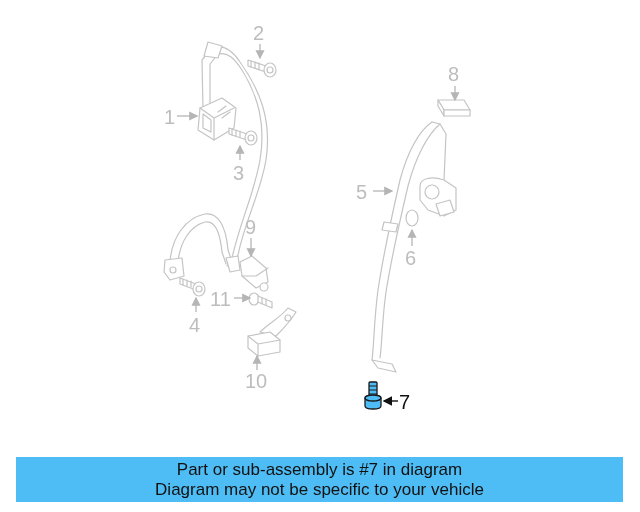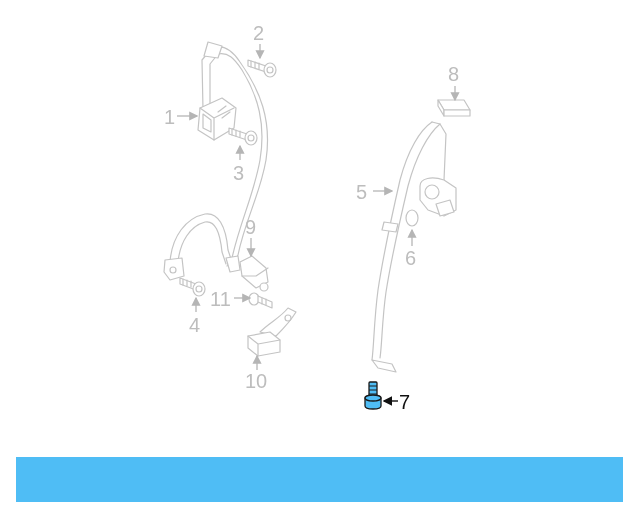--- a/index.html
+++ b/index.html
@@ -149,13 +149,15 @@
   <text class="lbl" x="356" y="199">5</text>
   <text class="lbl" x="405" y="265">6</text>
   <text class="lbl-hi" x="399" y="409">7</text>
   <text class="lbl" x="448" y="81">8</text>
   <text class="lbl" x="245" y="234">9</text>
   <text class="lbl" x="245" y="388">10</text>
   <text class="lbl" x="210" y="306">11</text>
 </svg>
 
 <div id="banner">
+  <div>Part or sub-assembly is #7 in diagram</div>
+  <div>Diagram may not be specific to your vehicle</div>
 </div>
 
 </body></html>

